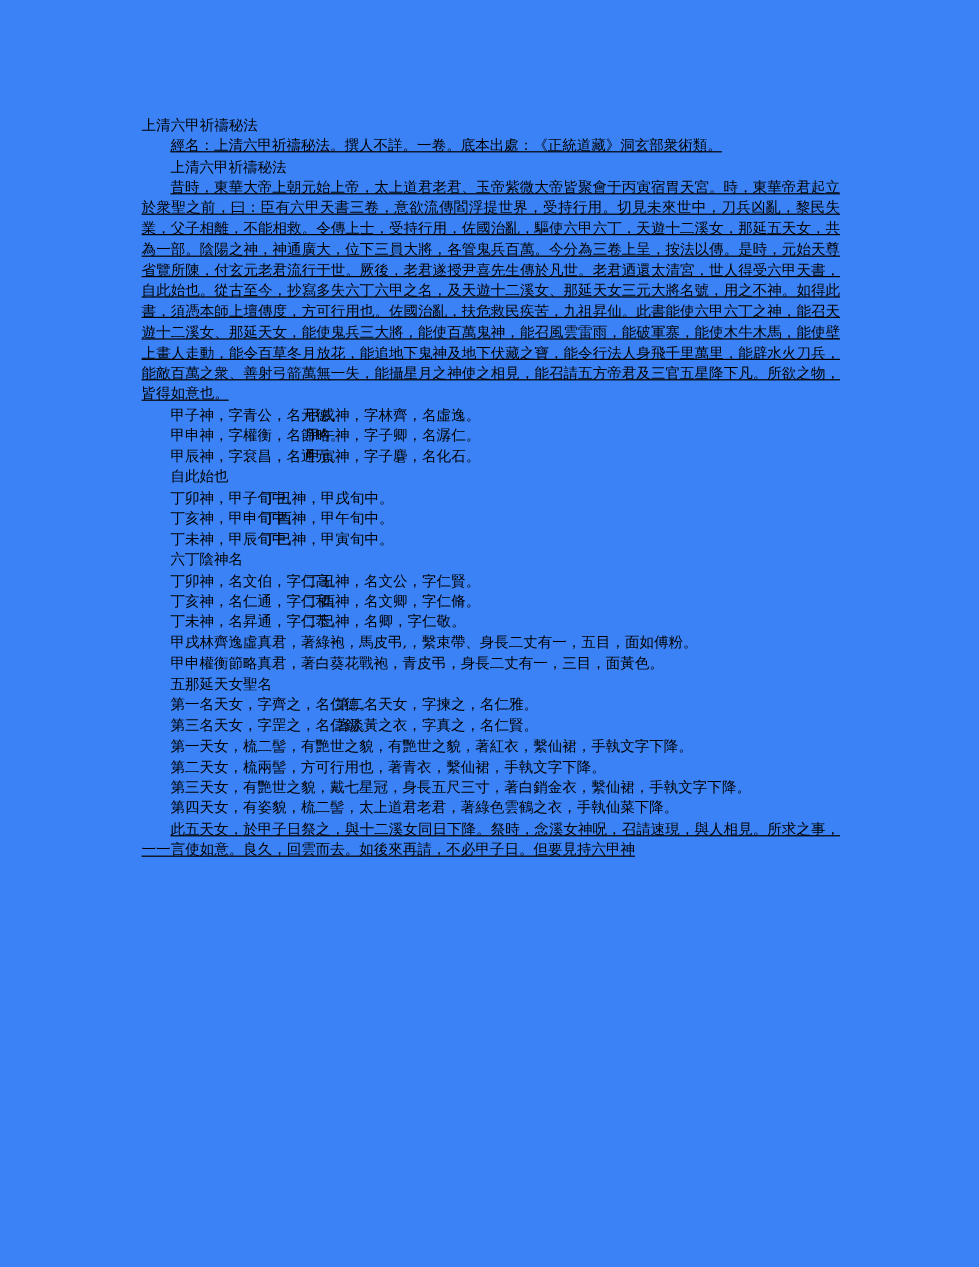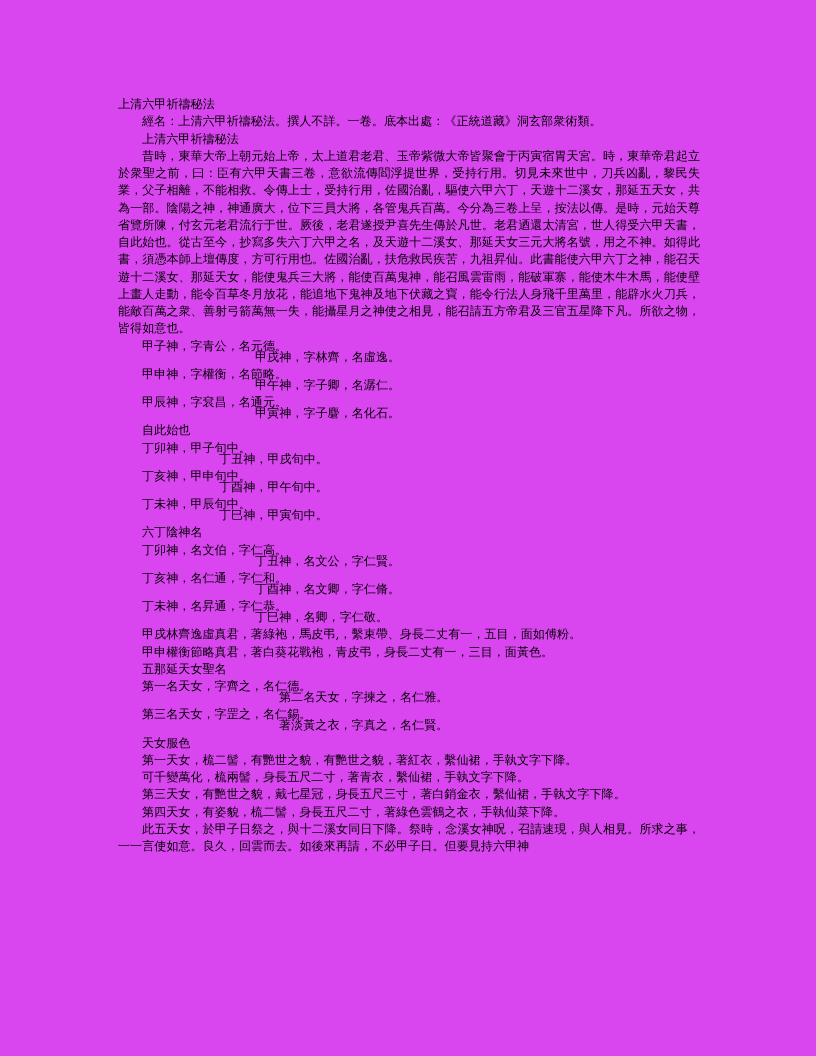--- a/index.html
+++ b/index.html
@@ -10,21 +10,21 @@
   body {
     width: 816px;
     height: 1056px;
     overflow: hidden;
     font-family: "DejaVu Serif", "Liberation Serif", serif;
   }
   #page {
     position: relative;
     width: 816px;
     height: 1056px;
-    background: #d946ef;
+    background: #3b82f6;
     box-sizing: border-box;
     padding: 96px 116px 96px 118px;
   }
   #doc {
     width: 582px;
     font-size: 12.1px;
     line-height: 17.25px;
     color: #000000;
     text-align: justify;
     text-justify: inter-ideograph;
@@ -44,35 +44,35 @@
     padding: 0;
     text-indent: 0;
     padding-left: 24px;
     white-space: pre;
   }
   
   .body {
     margin: 0;
     padding: 0;
     text-indent: 24px;
+    text-decoration: underline;
   }
   
   .row {
     margin: 0;
     padding: 0;
     padding-left: 24px;
     display: flex;
     white-space: pre;
   }
   .row .c1 {
     display: inline-block;
   }
   .row .c2 {
     display: inline-block;
-    margin-top: 11px;
   }
   
   .w-a .c1 { width: 113px; }   
   .w-b .c1 { width: 77px; }    
   .w-c .c1 { width: 113px; }   
   .w-d .c1 { width: 137px; }   
 </style>
 </head>
 <body>
 
@@ -136,22 +136,21 @@
     <div class="ind">五那延天女聖名</div>
     <div class="row w-d">
       <span class="c1">第一名天女，字齊之，名仁德。</span>
       <span class="c2">第二名天女，字揀之，名仁雅。</span>
     </div>
     <div class="row w-d">
       <span class="c1">第三名天女，字罡之，名仁錫。</span>
       <span class="c2">著淡黃之衣，字真之，名仁賢。</span>
     </div>
 
-    <div class="ind">天女服色</div>
     <div class="ind">第一天女，梳二髻，有艷世之貌，有艷世之貌，著紅衣，繫仙裙，手執文字下降。</div>
-    <div class="ind">可千變萬化，梳兩髻，身長五尺二寸，著青衣，繫仙裙，手執文字下降。</div>
+    <div class="ind">第二天女，梳兩髻，方可行用也，著青衣，繫仙裙，手執文字下降。</div>
     <div class="ind">第三天女，有艷世之貌，戴七星冠，身長五尺三寸，著白銷金衣，繫仙裙，手執文字下降。</div>
-    <div class="ind">第四天女，有姿貌，梳二髻，身長五尺二寸，著綠色雲鶴之衣，手執仙菜下降。</div>
+    <div class="ind">第四天女，有姿貌，梳二髻，太上道君老君，著綠色雲鶴之衣，手執仙菜下降。</div>
 
     <div class="body">此五天女，於甲子日祭之，與十二溪女同日下降。祭時，念溪女神呪，召請速現，與人相見。所求之事，一一言使如意。良久，回雲而去。如後來再請，不必甲子日。但要見持六甲神</div>
 
   </div>
 </div>
 
 </body></html>

